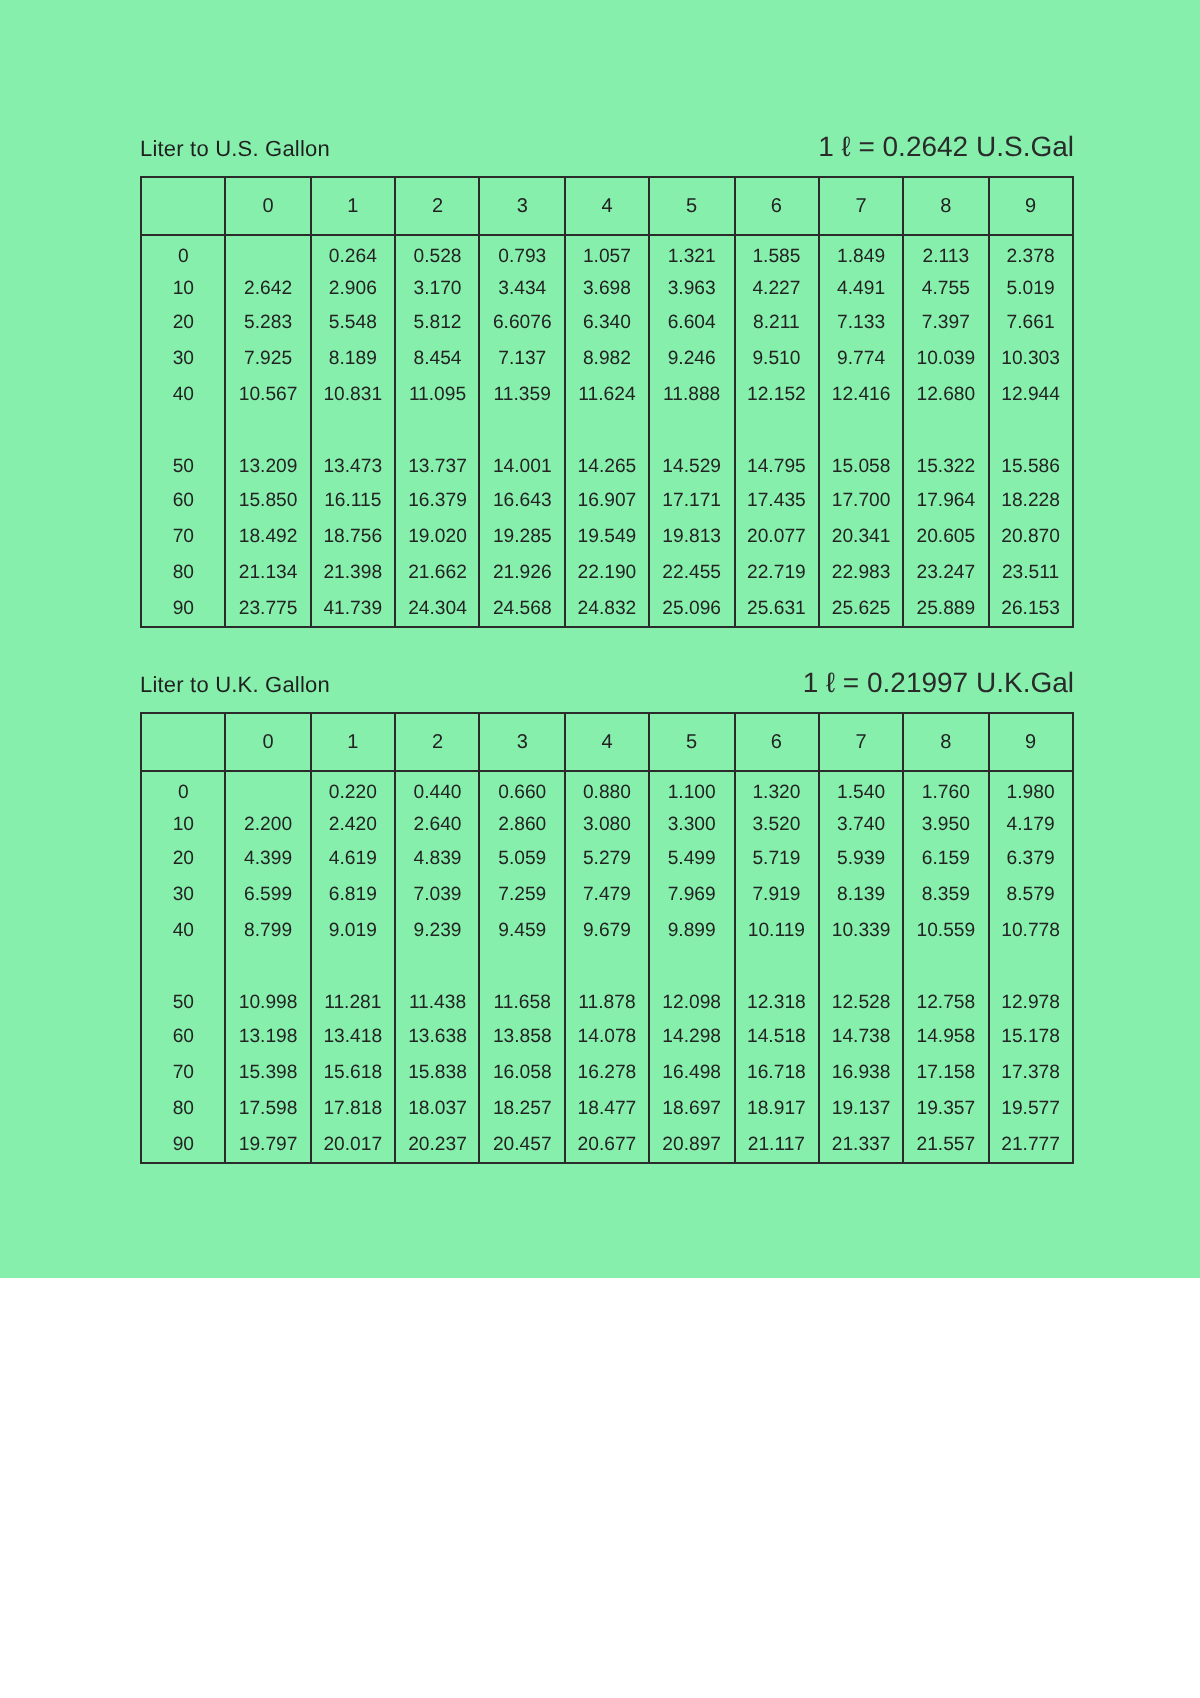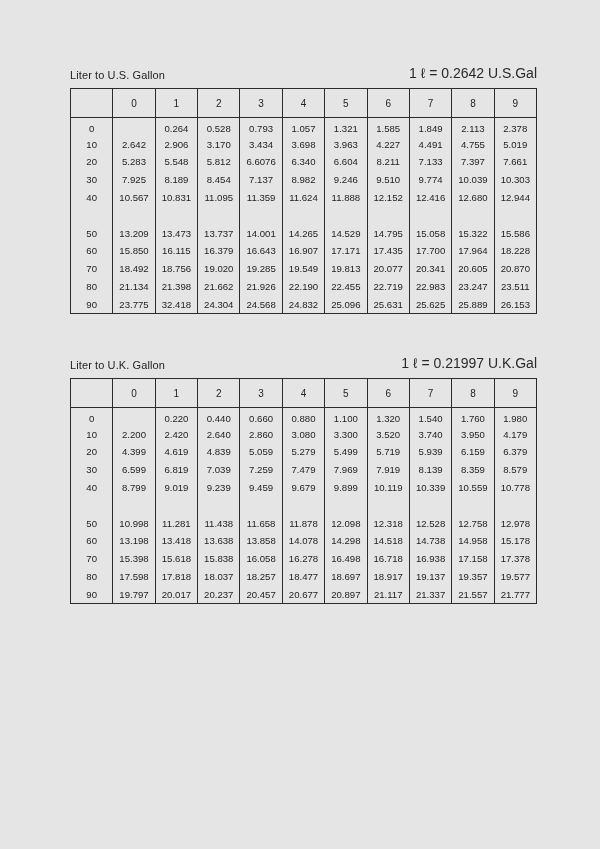--- a/index.html
+++ b/index.html
@@ -5,31 +5,31 @@
   html, body {
     margin: 0;
     padding: 0;
     background: #ffffff;
     font-family: "Liberation Sans", "DejaVu Sans", sans-serif;
     color: #232323;
   }
   .page {
     position: relative;
     width: 600px;
-    height: 849px;
-    background: #e5e5e5;
+    height: 639px;
+    background: #86efac;
     overflow: hidden;
   }
   .section {
     position: absolute;
     left: 70px;
     width: 467px;
   }
   .section-1 { top: 64px; }
-  .section-2 { top: 354px; }
+  .section-2 { top: 332px; }
   .title-row {
     display: flex;
     justify-content: space-between;
     align-items: flex-end;
     height: 17px;
   }
   .table-title {
     font-size: 11px;
     color: #1f1f1f;
     letter-spacing: 0.1px;
@@ -244,21 +244,21 @@
             <td>22.190</td>
             <td>22.455</td>
             <td>22.719</td>
             <td>22.983</td>
             <td>23.247</td>
             <td>23.511</td>
           </tr>
           <tr>
             <td>90</td>
             <td>23.775</td>
-            <td>32.418</td>
+            <td>41.739</td>
             <td>24.304</td>
             <td>24.568</td>
             <td>24.832</td>
             <td>25.096</td>
             <td>25.631</td>
             <td>25.625</td>
             <td>25.889</td>
             <td>26.153</td>
           </tr>
         </tbody>

